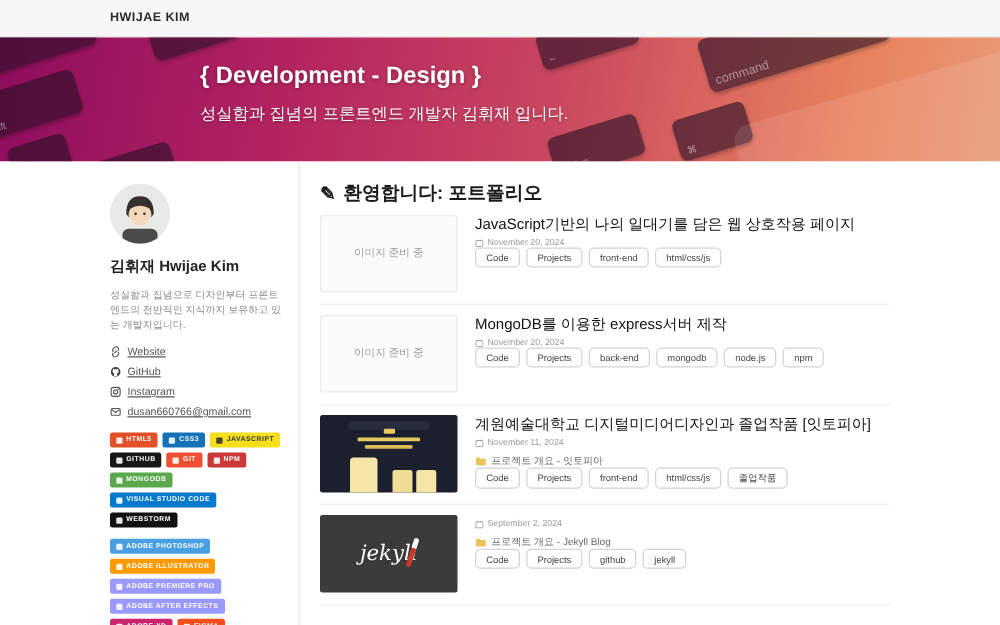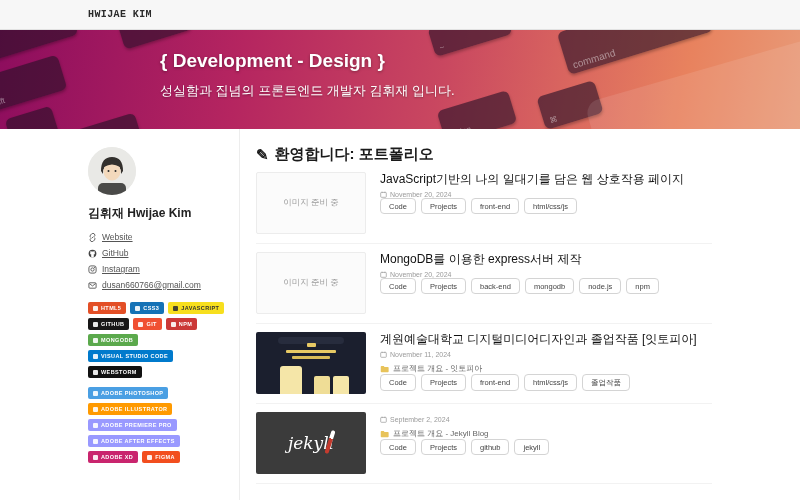--- a/index.html
+++ b/index.html
@@ -1,21 +1,21 @@
 <!DOCTYPE html>
 <html><head>
 <meta charset="utf-8">
 <style>
   * { margin:0; padding:0; box-sizing:border-box; }
   html,body { width:800px; height:500px; overflow:hidden; background:#fff;
     font-family:"Liberation Sans", sans-serif; }
 
   
   .topbar { height:30px; background:#f7f7f7; border-bottom:1px solid #e2e2e2;
-    display:flex; align-items:center; padding:0 82px 0 88px;font-family:Liberation Mono, monospace; }
+    display:flex; align-items:center; padding:0 82px 0 88px; }
   .brand { font-size:10px; font-weight:bold; letter-spacing:.4px; color:#2b2b2b; cursor:pointer; }
   .topnav { margin-left:auto; display:flex; align-items:center; gap:20px; }
   .topnav a { font-size:9px; color:#6d6d6d; text-decoration:none; letter-spacing:.3px; cursor:pointer; }
   .search-btn { width:14px; height:14px; display:flex; align-items:center; justify-content:center; cursor:pointer; }
 
   
   .hero { position:relative; height:99px; overflow:hidden;
     background:linear-gradient(100deg,#8d0d5e 0%,#b52560 30%,#c94760 55%,#e8825e 85%,#e89a78 100%); }
   .key { position:absolute; background:rgba(38,16,38,.62); border-radius:6px;
     color:rgba(255,255,255,.45); font-size:8px; display:flex; align-items:flex-end;
@@ -105,20 +105,21 @@
         <circle cx="24" cy="24" r="24" fill="#e9e9e6"></circle>
         <path d="M13 24 q0-14 11-14 q11 0 11 14 l-2 3 q1-9-9-10 q-10 1-9 10 z" fill="#33302d"></path>
         <ellipse cx="24" cy="24" rx="8.5" ry="9.5" fill="#f3d9bc"></ellipse>
         <path d="M16 20 q8-5 16 0 l0-4 q-8-6-16 0 z" fill="#33302d"></path>
         <circle cx="20.5" cy="24" r="1" fill="#2a2a2a"></circle>
         <circle cx="27.5" cy="24" r="1" fill="#2a2a2a"></circle>
         <rect x="10" y="36" width="28" height="14" rx="5" fill="#4a4a48"></rect>
       </svg>
     </div>
     <div class="side-name">김휘재 Hwijae Kim</div>
+    <div class="side-bio">성실함과 집념으로 디자인부터 프론트엔드의 전반적인 지식까지 보유하고 있는 개발자입니다.</div>
 
     <div class="side-links">
       <div class="side-link">
         <svg width="9" height="9" viewBox="0 0 10 10">
             <path d="M4 6 L6 4 M3 5 a2 2 0 0 1 0-3 l1-1 a2 2 0 0 1 3 3 M7 5 a2 2 0 0 1 0 3 l-1 1 a2 2 0 0 1 -3-3" fill="none" stroke="#555" stroke-width="1"></path>
           </svg>
         <span>Website</span>
       </div>
       <div class="side-link">
         <svg width="9" height="9" viewBox="0 0 10 10">

